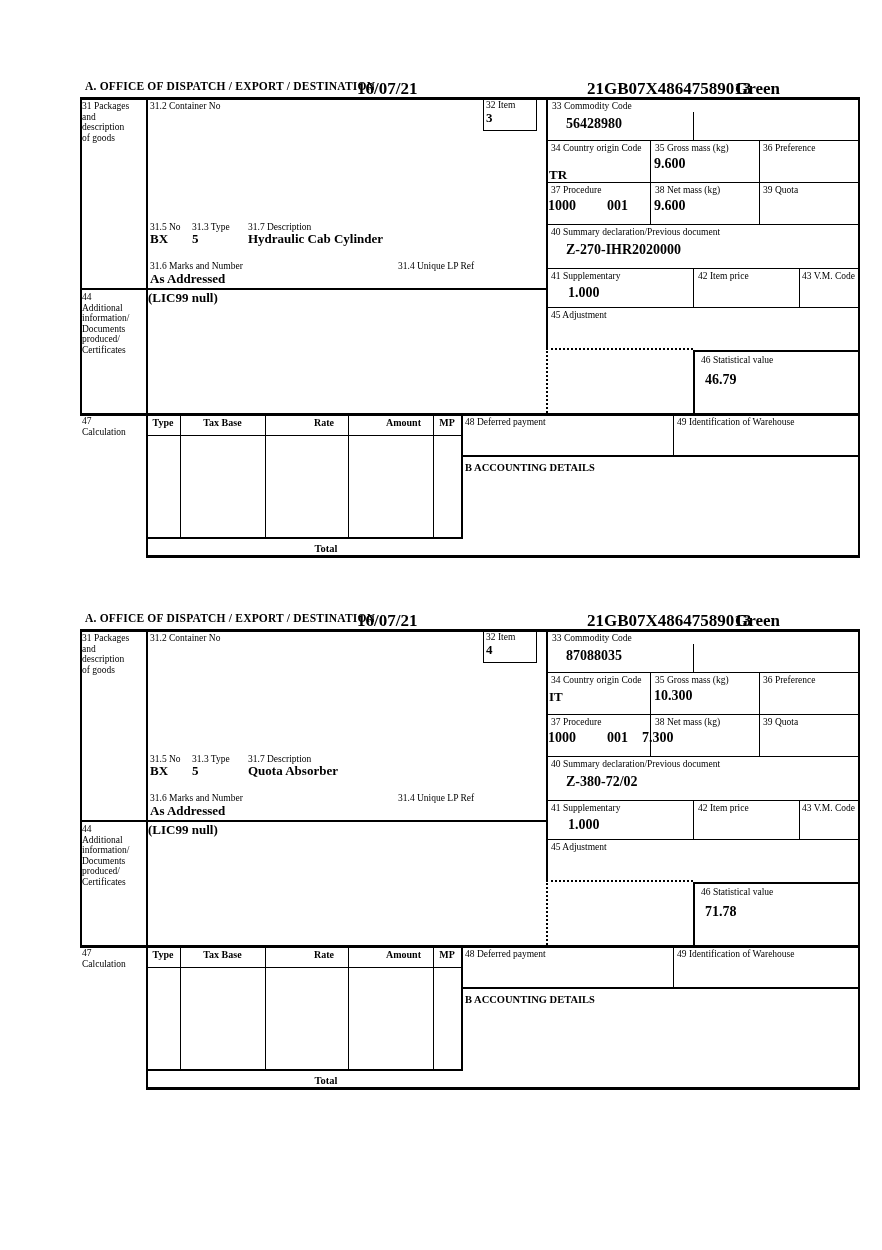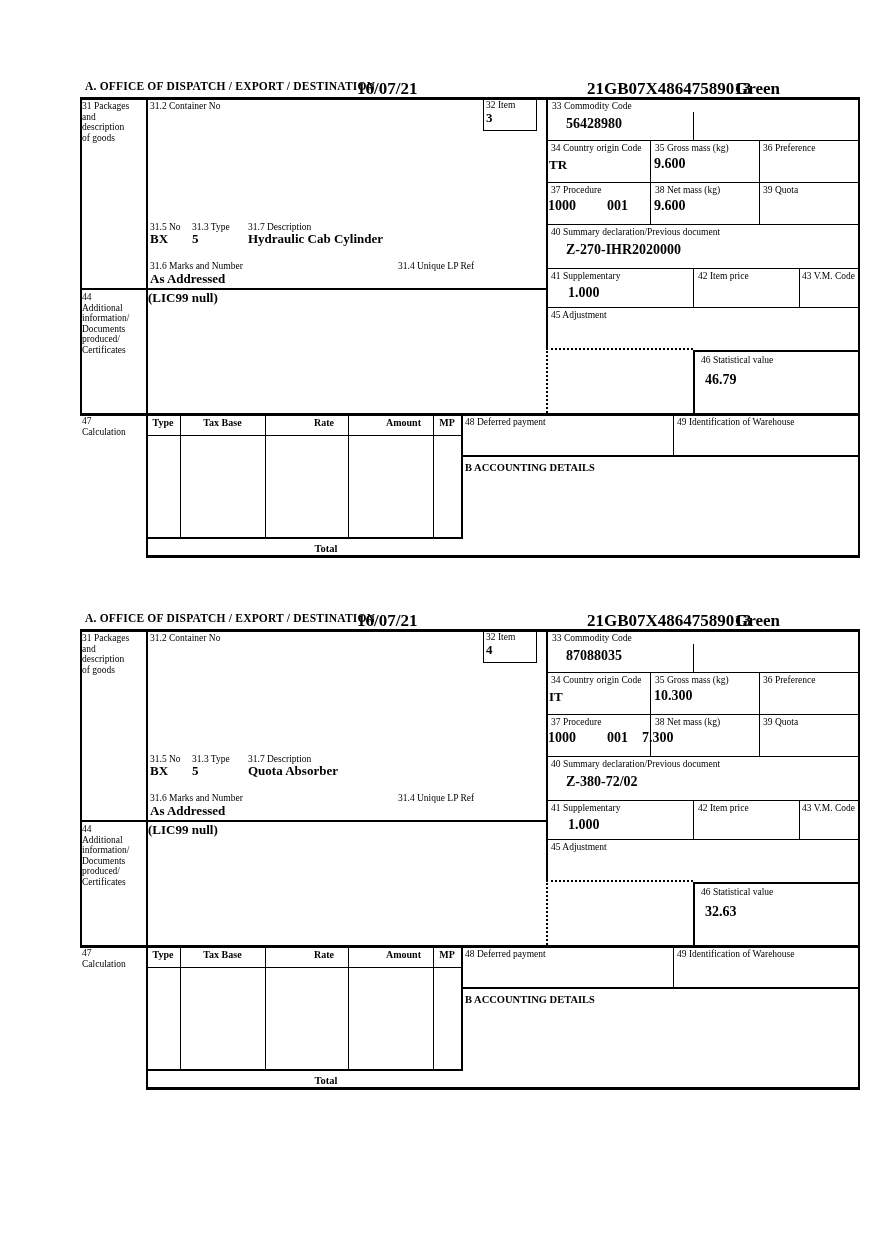--- a/index.html
+++ b/index.html
@@ -102,21 +102,21 @@
 
   <div class="th ctr" style="left:68px;top:337px;width:34px">Type</div>
   <div class="th ctr" style="left:102px;top:337px;width:85px">Tax Base</div>
   <div class="th rgt" style="left:187px;top:337px;width:83px;padding-right:14px">Rate</div>
   <div class="th rgt" style="left:270px;top:337px;width:85px;padding-right:12px">Amount</div>
   <div class="th ctr" style="left:355px;top:337px;width:28px">MP</div>
   <div class="b105 ctr" style="left:68px;top:463px;width:360px">Total</div>
 
   <div class="t v13" style="left:408px;top:30px">3</div>
   <div class="t v14" style="left:488px;top:36px">56428980</div>
-  <div class="t v13" style="left:471px;top:77px">TR</div>
+  <div class="t v13" style="left:471px;top:87px">TR</div>
   <div class="t v14" style="left:576px;top:76px">9.600</div>
   <div class="t v14" style="left:470px;top:118px">1000</div>
   <div class="t v14" style="left:529px;top:118px">001</div>
   <div class="t v14" style="left:576px;top:118px">9.600</div>
   <div class="t v14" style="left:488px;top:162px">Z-270-IHR2020000</div>
   <div class="t v14" style="left:490px;top:205px">1.000</div>
   <div class="t v14" style="left:627px;top:292px">46.79</div>
   <div class="t v13" style="left:72px;top:151px">BX</div>
   <div class="t v13" style="left:114px;top:151px">5</div>
   <div class="t v13" style="left:170px;top:151px">Hydraulic Cab Cylinder</div>
@@ -208,19 +208,19 @@
 
   <div class="t v13" style="left:408px;top:30px">4</div>
   <div class="t v14" style="left:488px;top:36px">87088035</div>
   <div class="t v13" style="left:471px;top:77px">IT</div>
   <div class="t v14" style="left:576px;top:76px">10.300</div>
   <div class="t v14" style="left:470px;top:118px">1000</div>
   <div class="t v14" style="left:529px;top:118px">001</div>
   <div class="t v14" style="left:564px;top:118px">7.300</div>
   <div class="t v14" style="left:488px;top:162px">Z-380-72/02</div>
   <div class="t v14" style="left:490px;top:205px">1.000</div>
-  <div class="t v14" style="left:627px;top:292px">32.63</div>
+  <div class="t v14" style="left:627px;top:292px">71.78</div>
   <div class="t v13" style="left:72px;top:151px">BX</div>
   <div class="t v13" style="left:114px;top:151px">5</div>
   <div class="t v13" style="left:170px;top:151px">Quota Absorber</div>
   <div class="t v13" style="left:72px;top:191px">As Addressed</div>
   <div class="t v13" style="left:70px;top:210px">(LIC99 null)</div>
 </div>
 
 </body></html>

